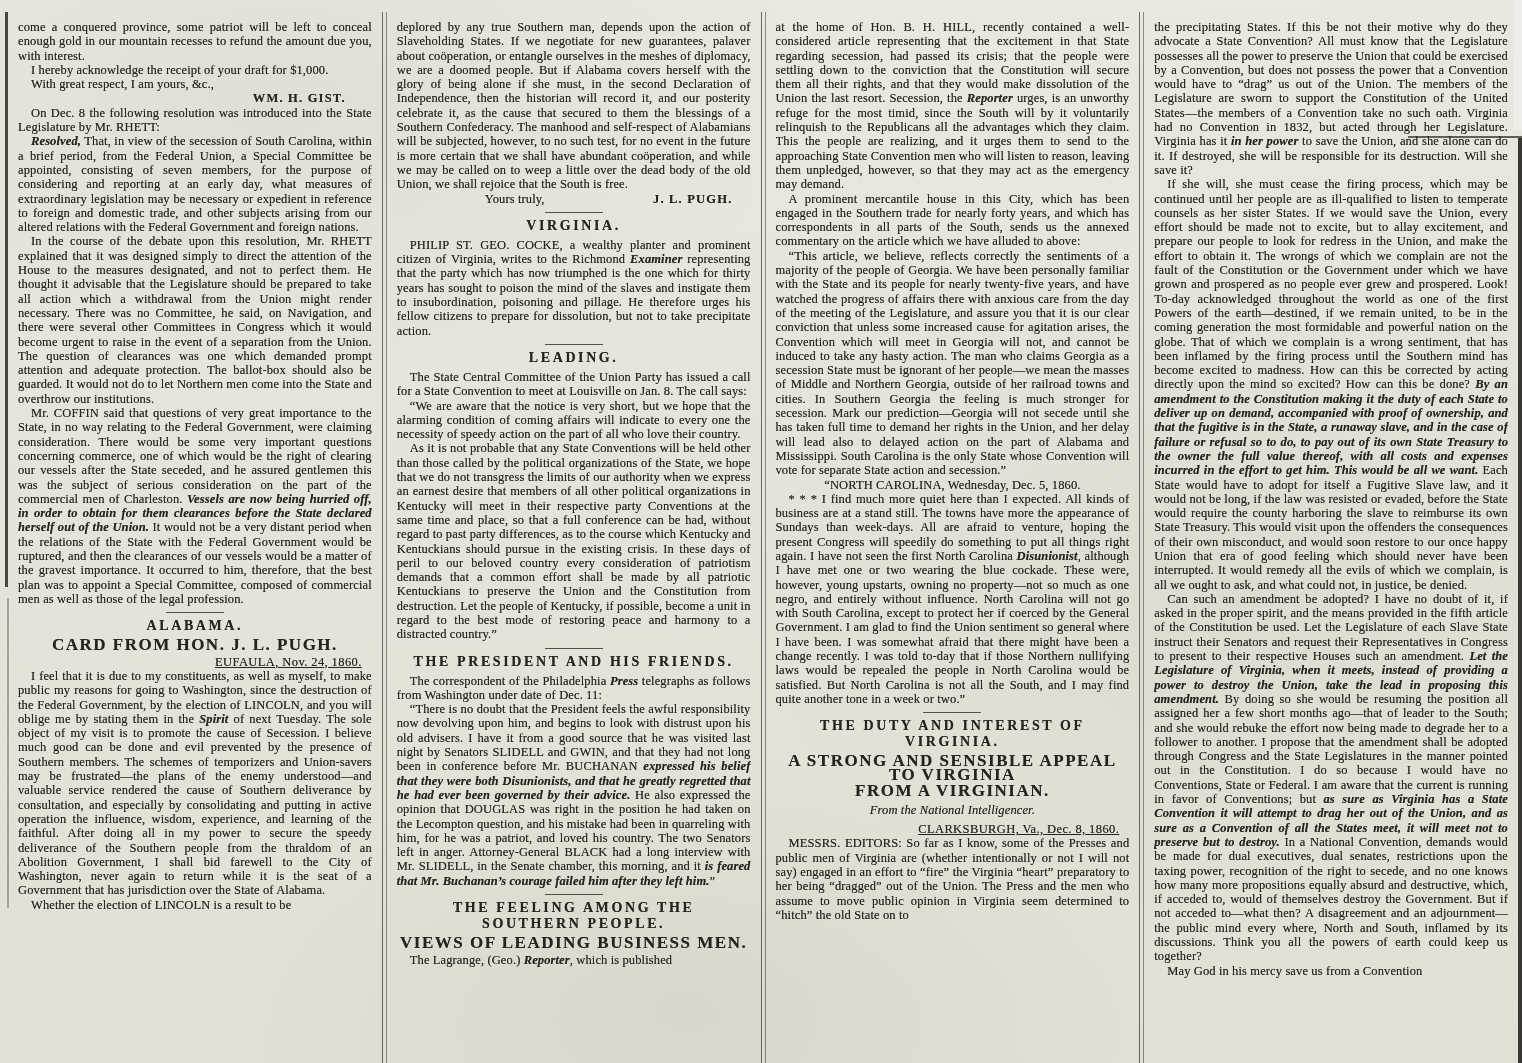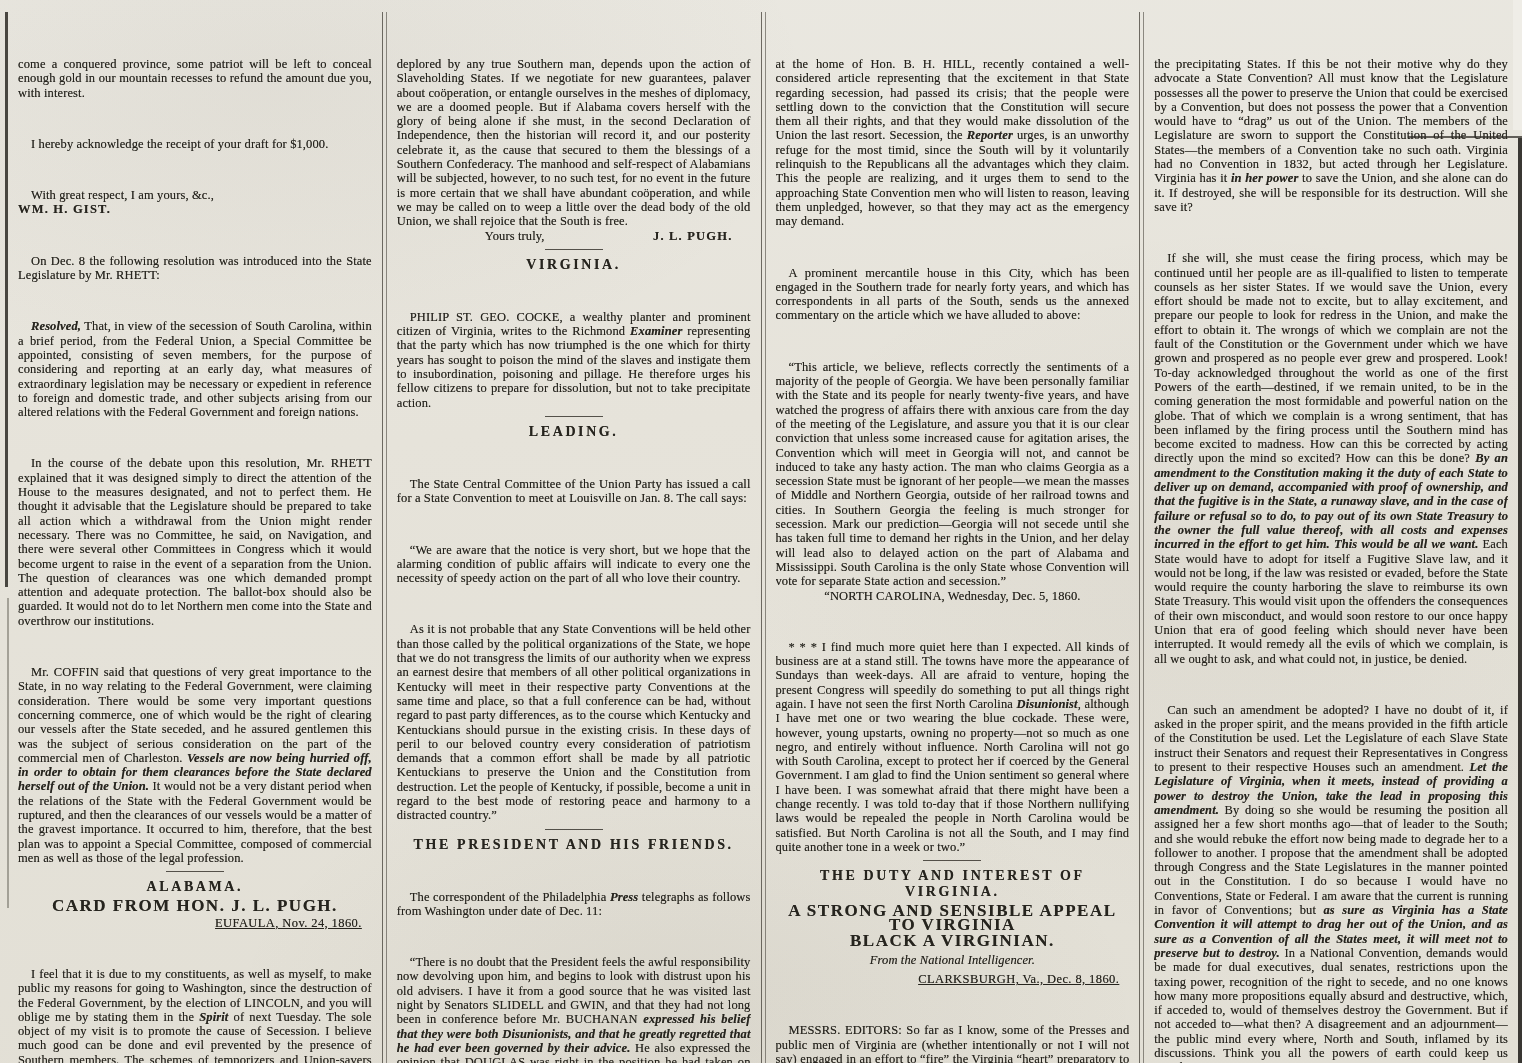--- a/index.html
+++ b/index.html
@@ -33,37 +33,37 @@
     text-shadow:0 0 0.55px rgba(38,36,30,0.55);
   }
   .col-sep{
     margin:-8px 0;
     width:5px;
     border-left:1.4px solid rgba(62,58,50,0.72);
     border-right:1.4px solid rgba(62,58,50,0.55);
     box-sizing:border-box;
   }
   .blk{margin:0;}
-  .blk.p{text-indent:13px;margin-top:37px;}
+  .blk.p{text-indent:13px;}
   .blk.p.noindent{text-indent:0;}
   .it{font-style:italic;font-weight:bold;}
   .blk.h1{
     text-align:center;font-weight:bold;
     font-size:14px;letter-spacing:2.6px;
-    margin:7px 6px 4px;text-indent:0;line-height:16px;
+    margin:1px 6px 4px;text-indent:0;line-height:16px;
   }
   .blk.h2{
     text-align:center;font-weight:bold;
     font-size:17px;letter-spacing:1.5px;
     margin:3px 0 3px;text-indent:0;line-height:13.5px;
   }
   .blk.byline{text-align:center;font-style:italic;margin:5px 0;}
   .blk.dateline{text-align:right;padding-right:10px;letter-spacing:0.4px;text-decoration:underline;}
   .blk.center{text-align:center;}
-  .blk.sig{padding-right:26px;font-weight:bold;letter-spacing:1.2px;}
+  .blk.sig{text-align:right;padding-right:26px;font-weight:bold;letter-spacing:1.2px;}
   .rule{
     width:58px;height:0;
     border-top:1.3px solid rgba(48,44,38,0.8);
     margin:6px auto 5px;
   }
   .sig-row{display:flex;justify-content:space-between;padding-left:88px;padding-right:18px;}
   .sig-row .right{font-weight:bold;letter-spacing:1.2px;}
   
   .edge-left-line{position:absolute;left:5px;top:12px;width:2.5px;height:575px;background:#2d2a24;opacity:.85;}
   .edge-left-line2{position:absolute;left:7px;top:598px;width:1.6px;height:310px;background:#3a362e;opacity:.38;}
@@ -103,42 +103,42 @@
         <div class="sig-row">
           <span class="left">Yours truly,</span>
           <span class="right">J. L. PUGH.</span>
         </div>
         <div class="rule"></div>
         <div class="blk h1"><span>VIRGINIA.</span></div>
         <div class="blk p"><span>PHILIP ST. GEO. COCKE, a wealthy planter and prominent citizen of Virginia, writes to the Richmond </span><span class="it">Examiner</span><span> representing that the party which has now triumphed is the one which for thirty years has sought to poison the mind of the slaves and instigate them to insubordination, poisoning and pillage. He therefore urges his fellow citizens to prepare for dissolution, but not to take precipitate action.</span></div>
         <div class="rule"></div>
         <div class="blk h1"><span>LEADING.</span></div>
         <div class="blk p"><span>The State Central Committee of the Union Party has issued a call for a State Convention to meet at Louisville on Jan. 8. The call says:</span></div>
-        <div class="blk p"><span>“We are aware that the notice is very short, but we hope that the alarming condition of public affairs will indicate to every one the necessity of speedy action on the part of all who love their country.</span></div>
+        <div class="blk p"><span>“We are aware that the notice is very short, but we hope that the alarming condition of coming affairs will indicate to every one the necessity of speedy action on the part of all who love their country.</span></div>
         <div class="blk p"><span>As it is not probable that any State Conventions will be held other than those called by the political organizations of the State, we hope that we do not transgress the limits of our authority when we express an earnest desire that members of all other political organizations in Kentucky will meet in their respective party Conventions at the same time and place, so that a full conference can be had, without regard to past party differences, as to the course which Kentucky and Kentuckians should pursue in the existing crisis. In these days of peril to our beloved country every consideration of patriotism demands that a common effort shall be made by all patriotic Kentuckians to preserve the Union and the Constitution from destruction. Let the people of Kentucky, if possible, become a unit in regard to the best mode of restoring peace and harmony to a distracted country.”</span></div>
         <div class="rule"></div>
         <div class="blk h1"><span>THE PRESIDENT AND HIS FRIENDS.</span></div>
         <div class="blk p"><span>The correspondent of the Philadelphia </span><span class="it">Press</span><span> telegraphs as follows from Washington under date of Dec. 11:</span></div>
         <div class="blk p"><span>“There is no doubt that the President feels the awful responsibility now devolving upon him, and begins to look with distrust upon his old advisers. I have it from a good source that he was visited last night by Senators SLIDELL and GWIN, and that they had not long been in conference before Mr. BUCHANAN </span><span class="it">expressed his belief that they were both Disunionists, and that he greatly regretted that he had ever been governed by their advice.</span><span> He also expressed the opinion that DOUGLAS was right in the position he had taken on the Lecompton question, and his mistake had been in quarreling with him, for he was a patriot, and loved his country. The two Senators left in anger. Attorney-General BLACK had a long interview with Mr. SLIDELL, in the Senate chamber, this morning, and it </span><span class="it">is feared that Mr. Buchanan’s courage failed him after they left him.</span><span>”</span></div>
         <div class="rule"></div>
         <div class="blk h1"><span>THE FEELING AMONG THE SOUTHERN PEOPLE.</span></div>
         <div class="blk h2"><span>VIEWS OF LEADING BUSINESS MEN.</span></div>
         <div class="blk p"><span>The Lagrange, (Geo.) </span><span class="it">Reporter</span><span>, which is published</span></div>
       </div>
       <div class="col-sep"></div>
       <div class="column">
         <div class="blk p noindent"><span>at the home of Hon. B. H. HILL, recently contained a well-considered article representing that the excitement in that State regarding secession, had passed its crisis; that the people were settling down to the conviction that the Constitution will secure them all their rights, and that they would make dissolution of the Union the last resort. Secession, the </span><span class="it">Reporter</span><span> urges, is an unworthy refuge for the most timid, since the South will by it voluntarily relinquish to the Republicans all the advantages which they claim. This the people are realizing, and it urges them to send to the approaching State Convention men who will listen to reason, leaving them unpledged, however, so that they may act as the emergency may demand.</span></div>
         <div class="blk p"><span>A prominent mercantile house in this City, which has been engaged in the Southern trade for nearly forty years, and which has correspondents in all parts of the South, sends us the annexed commentary on the article which we have alluded to above:</span></div>
         <div class="blk p"><span>“This article, we believe, reflects correctly the sentiments of a majority of the people of Georgia. We have been personally familiar with the State and its people for nearly twenty-five years, and have watched the progress of affairs there with anxious care from the day of the meeting of the Legislature, and assure you that it is our clear conviction that unless some increased cause for agitation arises, the Convention which will meet in Georgia will not, and cannot be induced to take any hasty action. The man who claims Georgia as a secession State must be ignorant of her people—we mean the masses of Middle and Northern Georgia, outside of her railroad towns and cities. In Southern Georgia the feeling is much stronger for secession. Mark our prediction—Georgia will not secede until she has taken full time to demand her rights in the Union, and her delay will lead also to delayed action on the part of Alabama and Mississippi. South Carolina is the only State whose Convention will vote for separate State action and secession.”</span></div>
         <div class="blk center"><span>“NORTH CAROLINA, Wednesday, Dec. 5, 1860.</span></div>
         <div class="blk p"><span>* * * I find much more quiet here than I expected. All kinds of business are at a stand still. The towns have more the appearance of Sundays than week-days. All are afraid to venture, hoping the present Congress will speedily do something to put all things right again. I have not seen the first North Carolina </span><span class="it">Disunionist</span><span>, although I have met one or two wearing the blue cockade. These were, however, young upstarts, owning no property—not so much as one negro, and entirely without influence. North Carolina will not go with South Carolina, except to protect her if coerced by the General Government. I am glad to find the Union sentiment so general where I have been. I was somewhat afraid that there might have been a change recently. I was told to-day that if those Northern nullifying laws would be repealed the people in North Carolina would be satisfied. But North Carolina is not all the South, and I may find quite another tone in a week or two.”</span></div>
         <div class="rule"></div>
         <div class="blk h1"><span>THE DUTY AND INTEREST OF VIRGINIA.</span></div>
         <div class="blk h2"><span>A STRONG AND SENSIBLE APPEAL TO VIRGINIA</span></div>
-        <div class="blk h2"><span>BLACK A VIRGINIAN.</span></div>
+        <div class="blk h2"><span>FROM A VIRGINIAN.</span></div>
         <div class="blk byline"><span>From the National Intelligencer.</span></div>
         <div class="blk dateline"><span>CLARKSBURGH, Va., Dec. 8, 1860.</span></div>
         <div class="blk p"><span>MESSRS. EDITORS: So far as I know, some of the Presses and public men of Virginia are (whether intentionally or not I will not say) engaged in an effort to “fire” the Virginia “heart” preparatory to her being “dragged” out of the Union. The Press and the men who assume to move public opinion in Virginia seem determined to “hitch” the old State on to</span></div>
       </div>
       <div class="col-sep"></div>
       <div class="column">
         <div class="blk p noindent"><span>the precipitating States. If this be not their motive why do they advocate a State Convention? All must know that the Legislature possesses all the power to preserve the Union that could be exercised by a Convention, but does not possess the power that a Convention would have to “drag” us out of the Union. The members of the Legislature are sworn to support the Constitution of the United States—the members of a Convention take no such oath. Virginia had no Convention in 1832, but acted through her Legislature. Virginia has it </span><span class="it">in her power</span><span> to save the Union, and she alone can do it. If destroyed, she will be responsible for its destruction. Will she save it?</span></div>
         <div class="blk p"><span>If she will, she must cease the firing process, which may be continued until her people are as ill-qualified to listen to temperate counsels as her sister States. If we would save the Union, every effort should be made not to excite, but to allay excitement, and prepare our people to look for redress in the Union, and make the effort to obtain it. The wrongs of which we complain are not the fault of the Constitution or the Government under which we have grown and prospered as no people ever grew and prospered. Look! To-day acknowledged throughout the world as one of the first Powers of the earth—destined, if we remain united, to be in the coming generation the most formidable and powerful nation on the globe. That of which we complain is a wrong sentiment, that has been inflamed by the firing process until the Southern mind has become excited to madness. How can this be corrected by acting directly upon the mind so excited? How can this be done? </span><span class="it">By an amendment to the Constitution making it the duty of each State to deliver up on demand, accompanied with proof of ownership, and that the fugitive is in the State, a runaway slave, and in the case of failure or refusal so to do, to pay out of its own State Treasury to the owner the full value thereof, with all costs and expenses incurred in the effort to get him. This would be all we want.</span><span> Each State would have to adopt for itself a Fugitive Slave law, and it would not be long, if the law was resisted or evaded, before the State would require the county harboring the slave to reimburse its own State Treasury. This would visit upon the offenders the consequences of their own misconduct, and would soon restore to our once happy Union that era of good feeling which should never have been interrupted. It would remedy all the evils of which we complain, is all we ought to ask, and what could not, in justice, be denied.</span></div>
         <div class="blk p"><span>Can such an amendment be adopted? I have no doubt of it, if asked in the proper spirit, and the means provided in the fifth article of the Constitution be used. Let the Legislature of each Slave State instruct their Senators and request their Representatives in Congress to present to their respective Houses such an amendment. </span><span class="it">Let the Legislature of Virginia, when it meets, instead of providing a power to destroy the Union, take the lead in proposing this amendment.</span><span> By doing so she would be resuming the position all assigned her a few short months ago—that of leader to the South; and she would rebuke the effort now being made to degrade her to a follower to another. I propose that the amendment shall be adopted through Congress and the State Legislatures in the manner pointed out in the Constitution. I do so because I would have no Conventions, State or Federal. I am aware that the current is running in favor of Conventions; but </span><span class="it">as sure as Virginia has a State Convention it will attempt to drag her out of the Union, and as sure as a Convention of all the States meet, it will meet not to preserve but to destroy.</span><span> In a National Convention, demands would be made for dual executives, dual senates, restrictions upon the taxing power, recognition of the right to secede, and no one knows how many more propositions equally absurd and destructive, which, if acceded to, would of themselves destroy the Government. But if not acceded to—what then? A disagreement and an adjournment—the public mind every where, North and South, inflamed by its discussions. Think you all the powers of earth could keep us together?</span></div>
         <div class="blk p"><span>May God in his mercy save us from a Convention</span></div>

